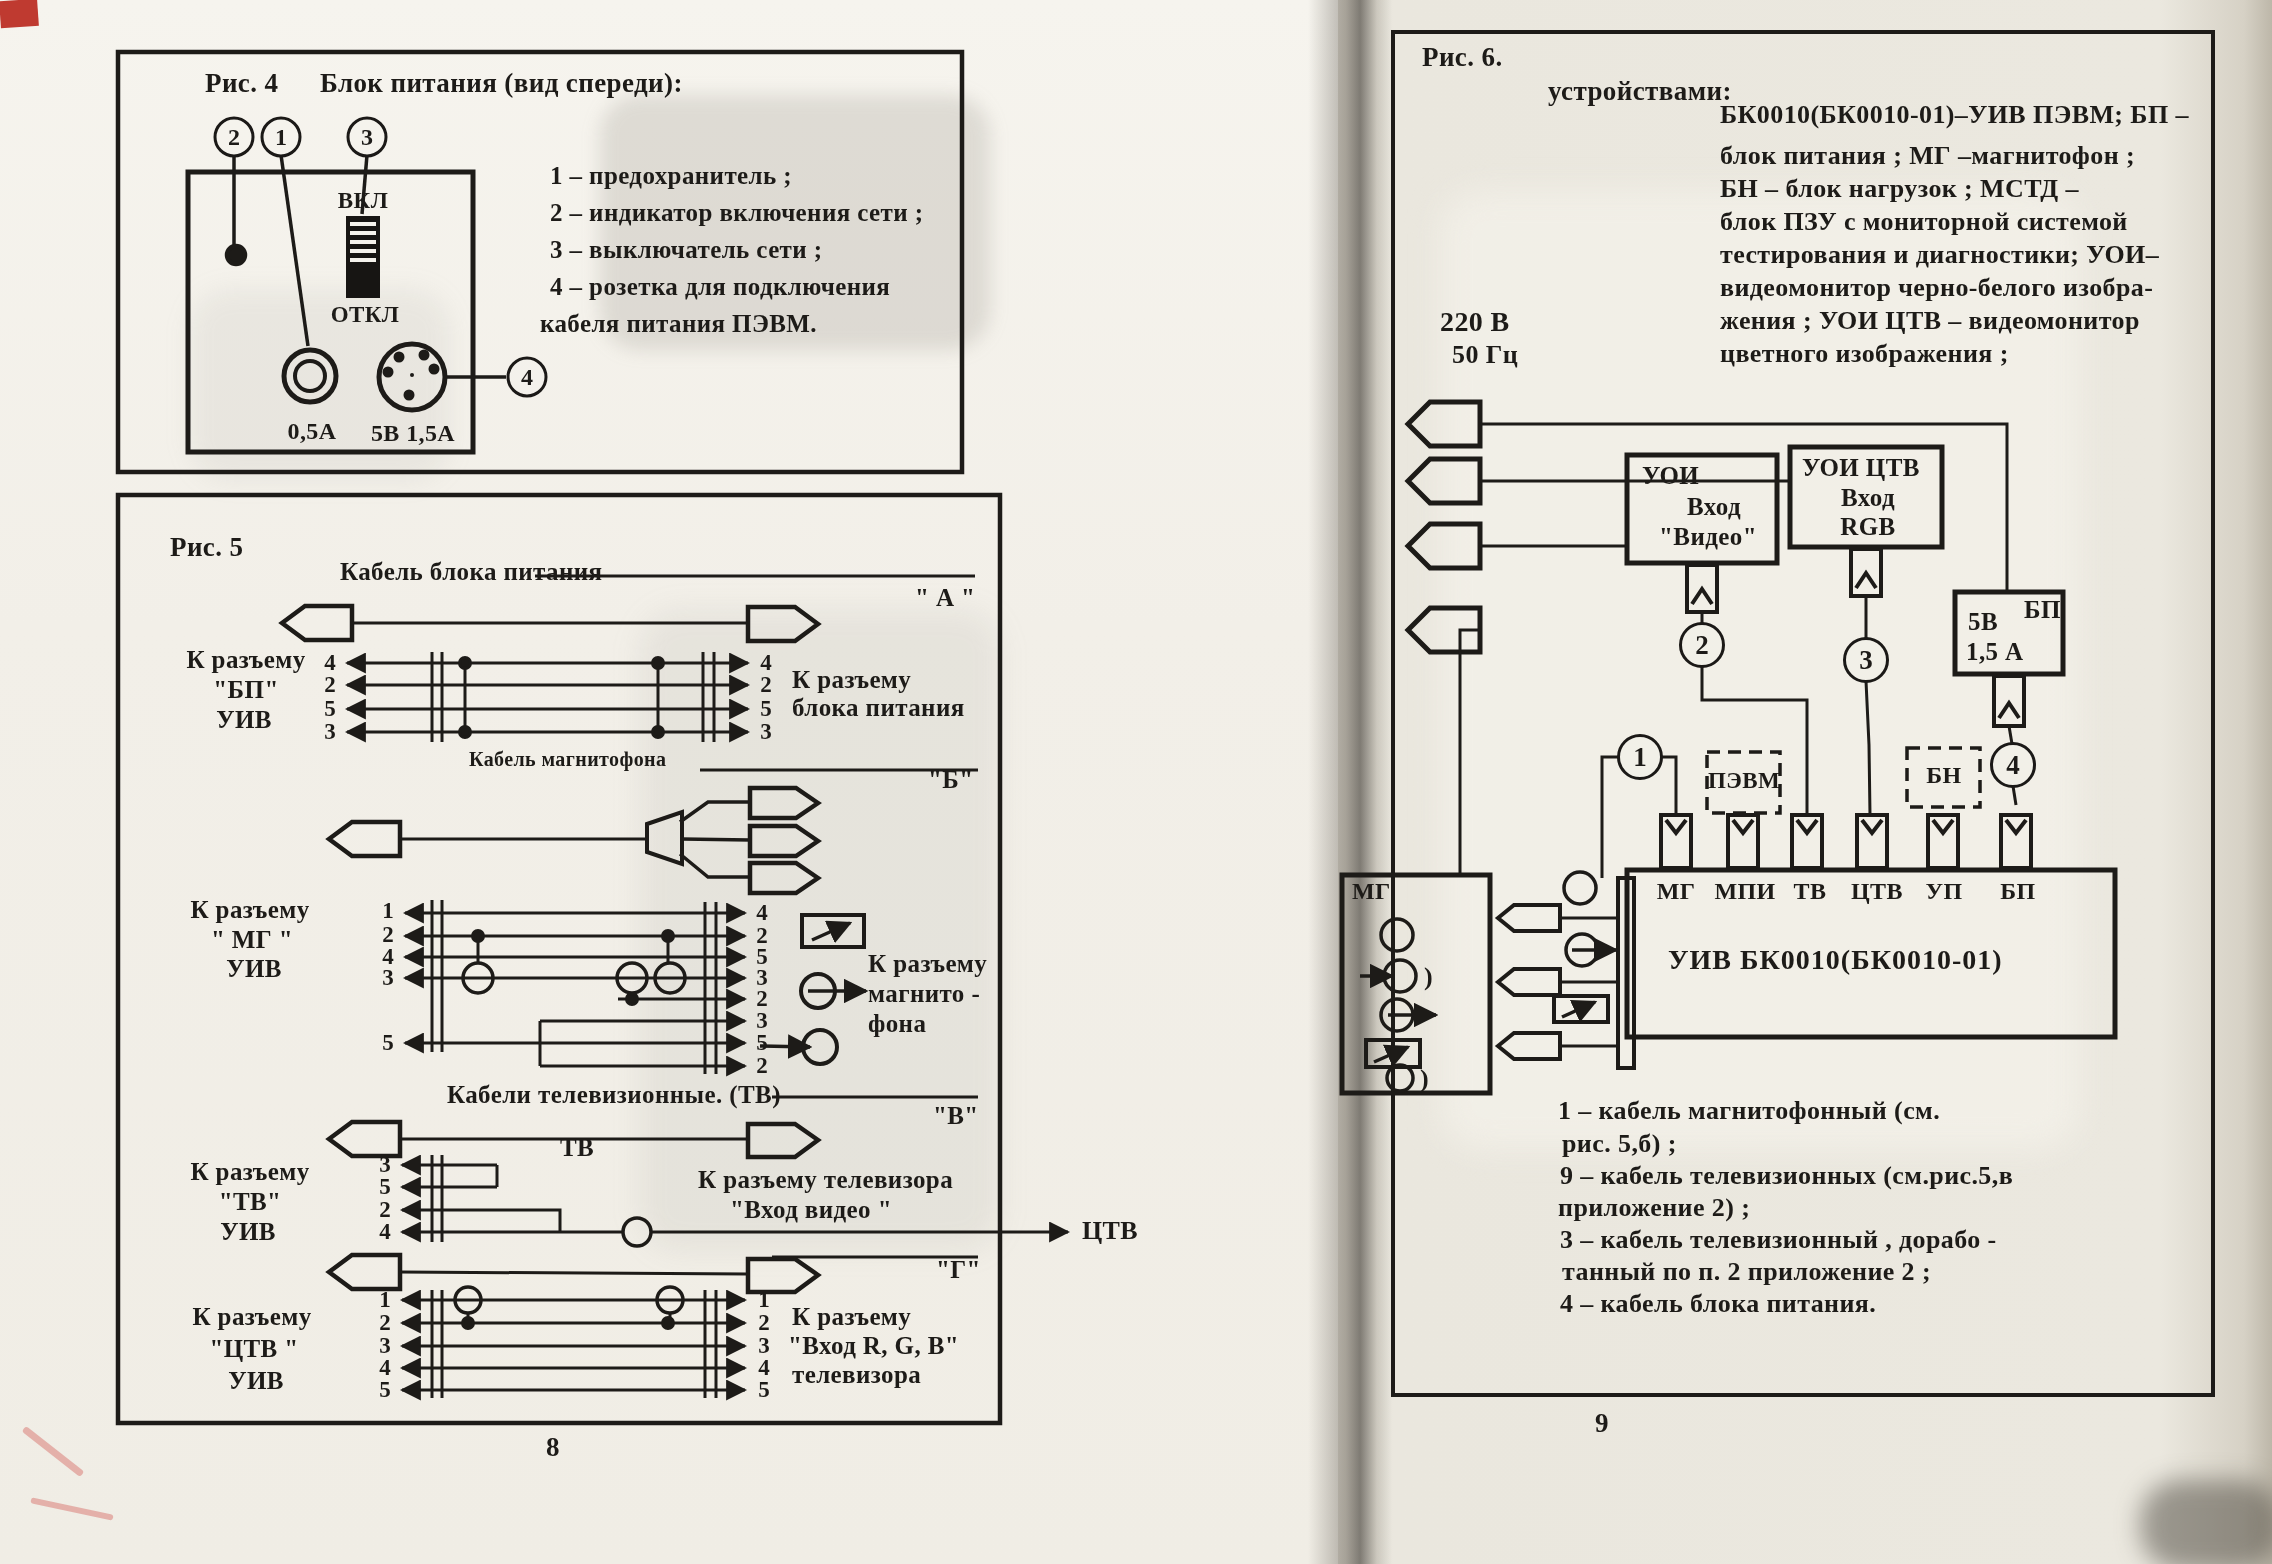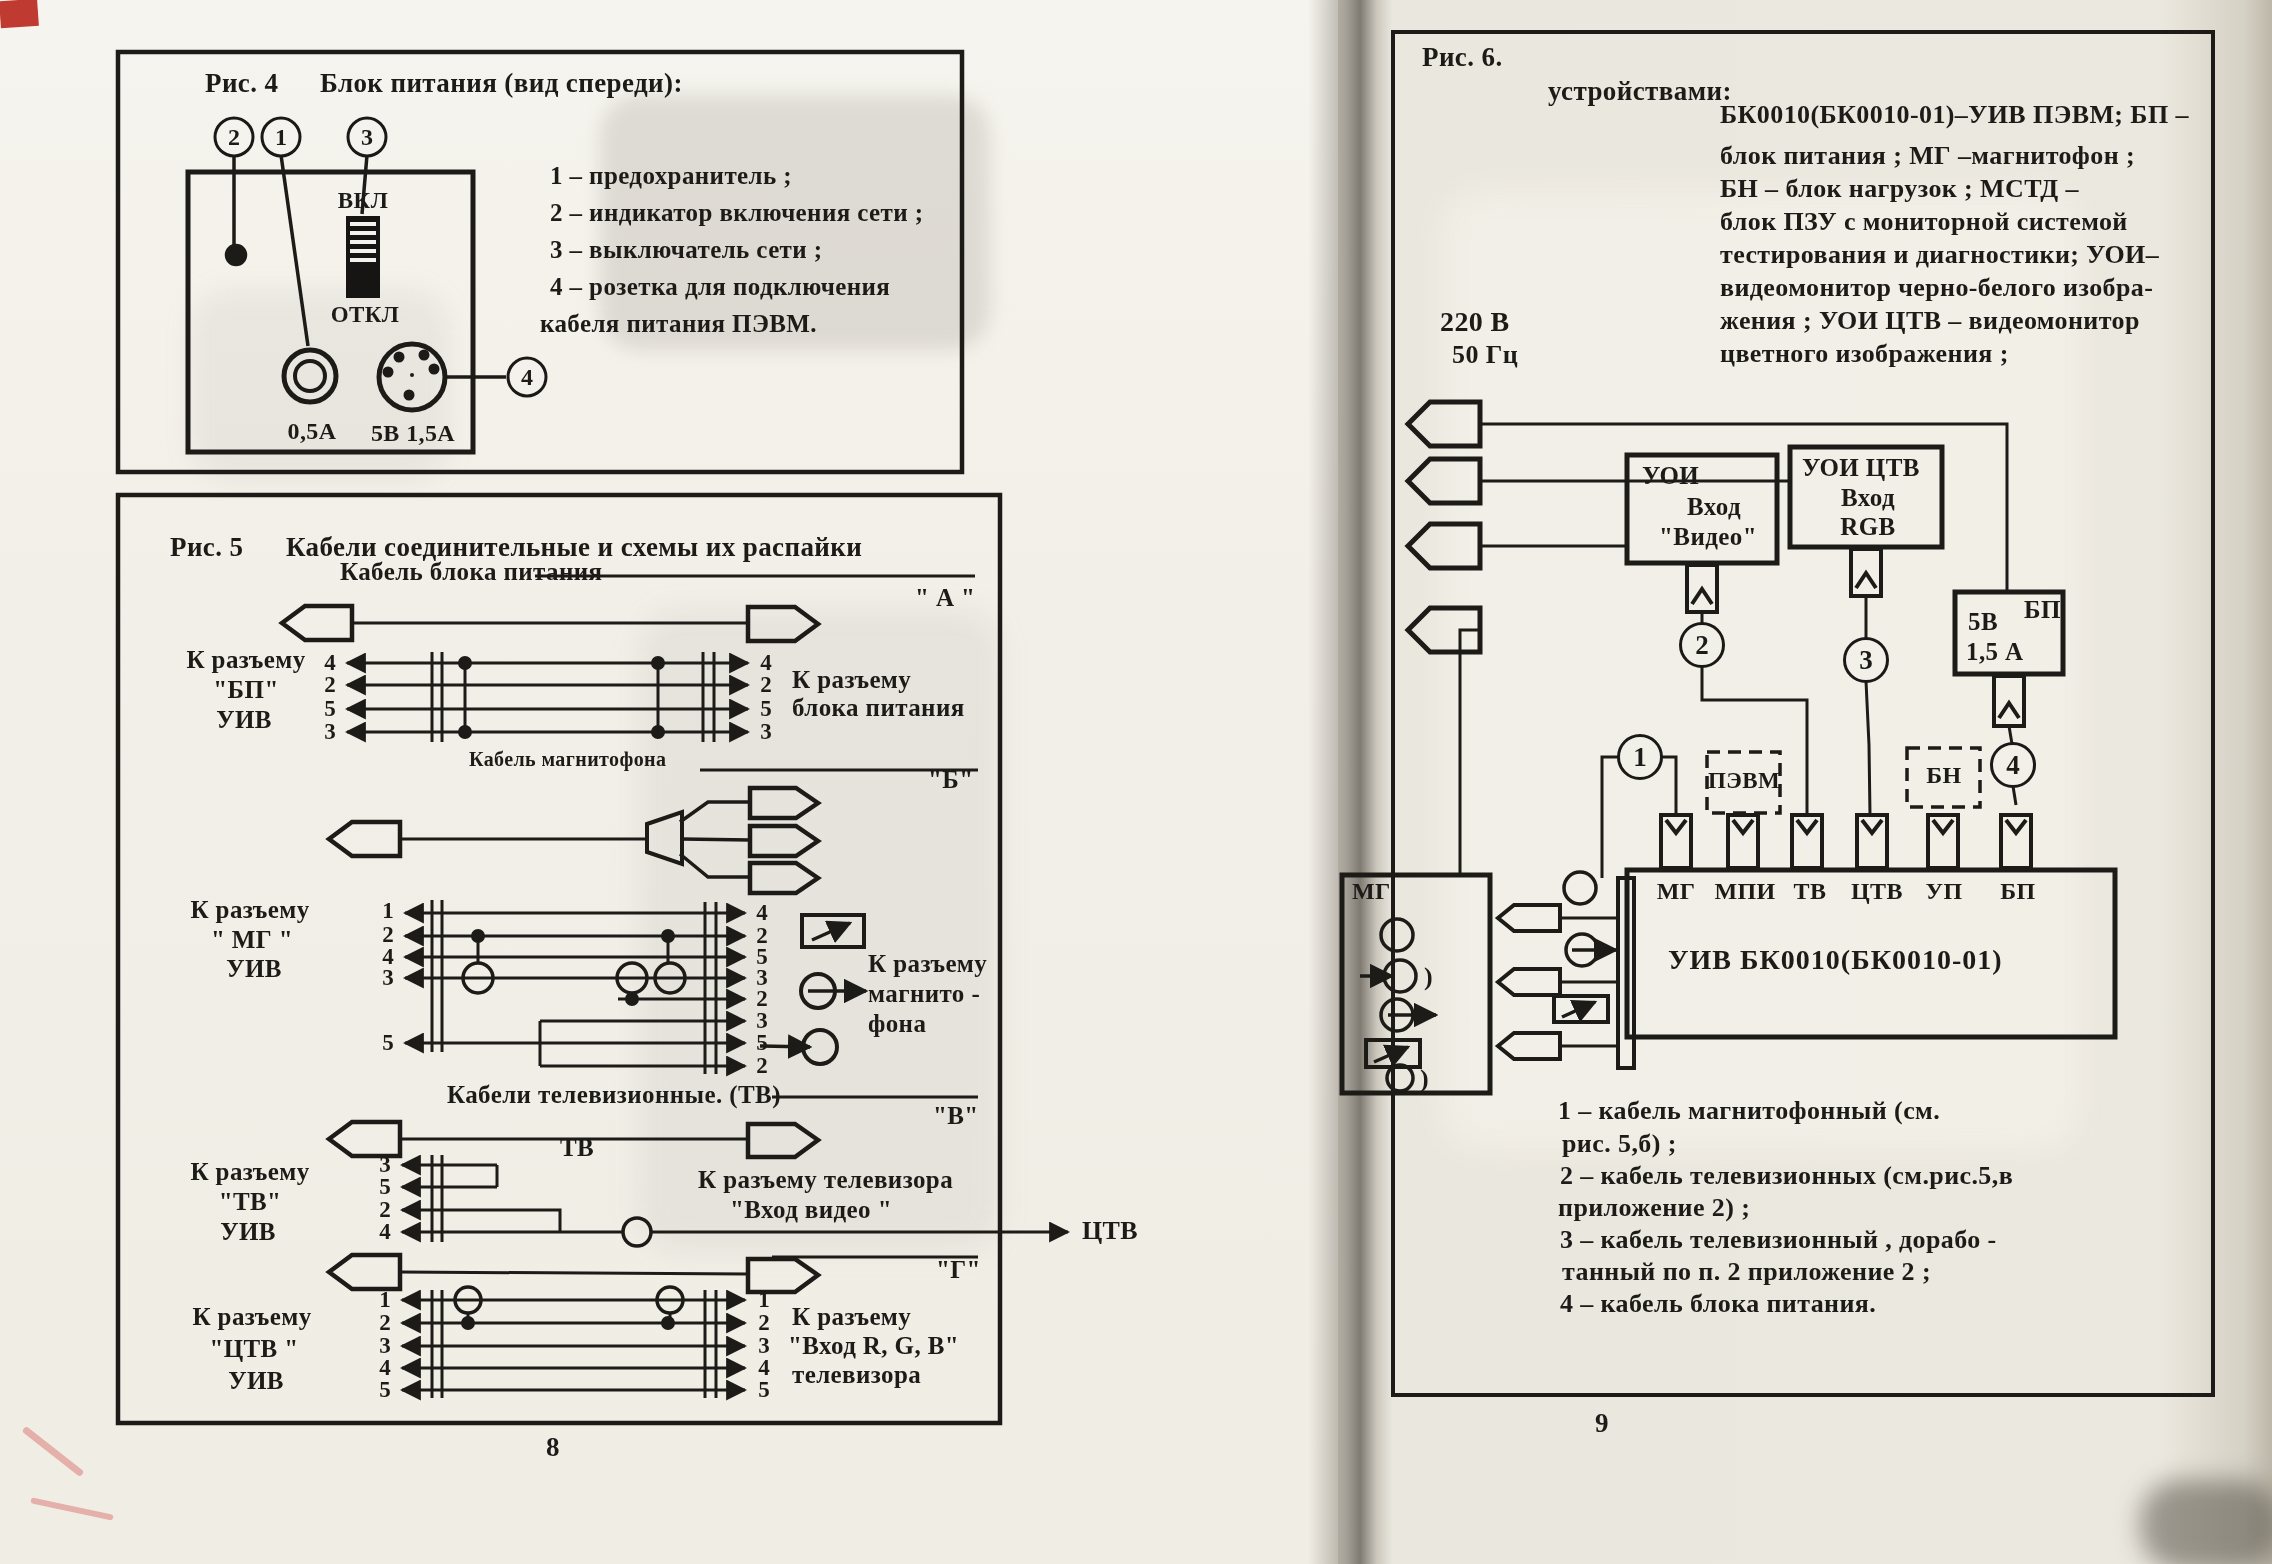--- a/index.html
+++ b/index.html
@@ -295,21 +295,20 @@
   <div class="t c" style="left:365px;top:302px;font-size:23px">ОТКЛ</div>
   <div class="t c" style="left:312px;top:418px;font-size:24px">0,5А</div>
   <div class="t c" style="left:413px;top:420px;font-size:24px">5В 1,5А</div>
   <div class="t" style="left:550px;top:162px;font-size:25px">1 – предохранитель ;</div>
   <div class="t" style="left:550px;top:199px;font-size:25px">2 – индикатор включения сети ;</div>
   <div class="t" style="left:550px;top:236px;font-size:25px">3 – выключатель сети ;</div>
   <div class="t" style="left:550px;top:273px;font-size:25px">4 – розетка для подключения</div>
   <div class="t" style="left:540px;top:310px;font-size:25px">кабеля питания ПЭВМ.</div>
 
   <div class="t" style="left:170px;top:532px;font-size:27px">Рис. 5</div>
-  <div class="t" style="left:286px;top:532px;font-size:27px">Кабели соединительные и схемы  их распайки</div>
 
   <div class="t" style="left:340px;top:558px;font-size:25px">Кабель блока питания</div>
   <div class="t" style="left:915px;top:584px;font-size:25px">" А "</div>
   <div class="t c" style="left:246px;top:646px;font-size:25px">К разъему</div>
   <div class="t c" style="left:246px;top:676px;font-size:25px">"БП"</div>
   <div class="t c" style="left:244px;top:706px;font-size:25px">УИВ</div>
   <div class="t" style="left:792px;top:666px;font-size:25px">К разъему</div>
   <div class="t" style="left:792px;top:694px;font-size:25px">блока питания</div>
   <div class="pn" style="left:330px;top:663px">4</div>
   <div class="pn" style="left:330px;top:685px">2</div>
@@ -411,21 +410,21 @@
   <div class="t c" style="left:1676px;top:878px;font-size:24px">МГ</div>
   <div class="t c" style="left:1745px;top:878px;font-size:24px">МПИ</div>
   <div class="t c" style="left:1810px;top:878px;font-size:24px">ТВ</div>
   <div class="t c" style="left:1877px;top:878px;font-size:24px">ЦТВ</div>
   <div class="t c" style="left:1944px;top:878px;font-size:24px">УП</div>
   <div class="t c" style="left:2018px;top:878px;font-size:24px">БП</div>
   <div class="t" style="left:1668px;top:944px;font-size:28px;letter-spacing:1px">УИВ    БК0010(БК0010-01)</div>
 
   <div class="t" style="left:1558px;top:1096px;font-size:26px">1 –  кабель   магнитофонный  (см.</div>
   <div class="t" style="left:1562px;top:1129px;font-size:26px">рис. 5,б) ;</div>
-  <div class="t" style="left:1560px;top:1161px;font-size:26px">2 – кабель телевизионных (см.рис.5,в</div>
+  <div class="t" style="left:1560px;top:1161px;font-size:26px">9 – кабель телевизионных (см.рис.5,в</div>
   <div class="t" style="left:1558px;top:1193px;font-size:26px">приложение  2) ;</div>
   <div class="t" style="left:1560px;top:1225px;font-size:26px">3 – кабель телевизионный , дорабо -</div>
   <div class="t" style="left:1562px;top:1257px;font-size:26px">танный по п. 2 приложение 2 ;</div>
   <div class="t" style="left:1560px;top:1289px;font-size:26px">4 – кабель блока питания.</div>
 
   <div class="t c" style="left:1602px;top:1408px;font-size:27px">9</div>
 
 </div>
 
 </body></html>

